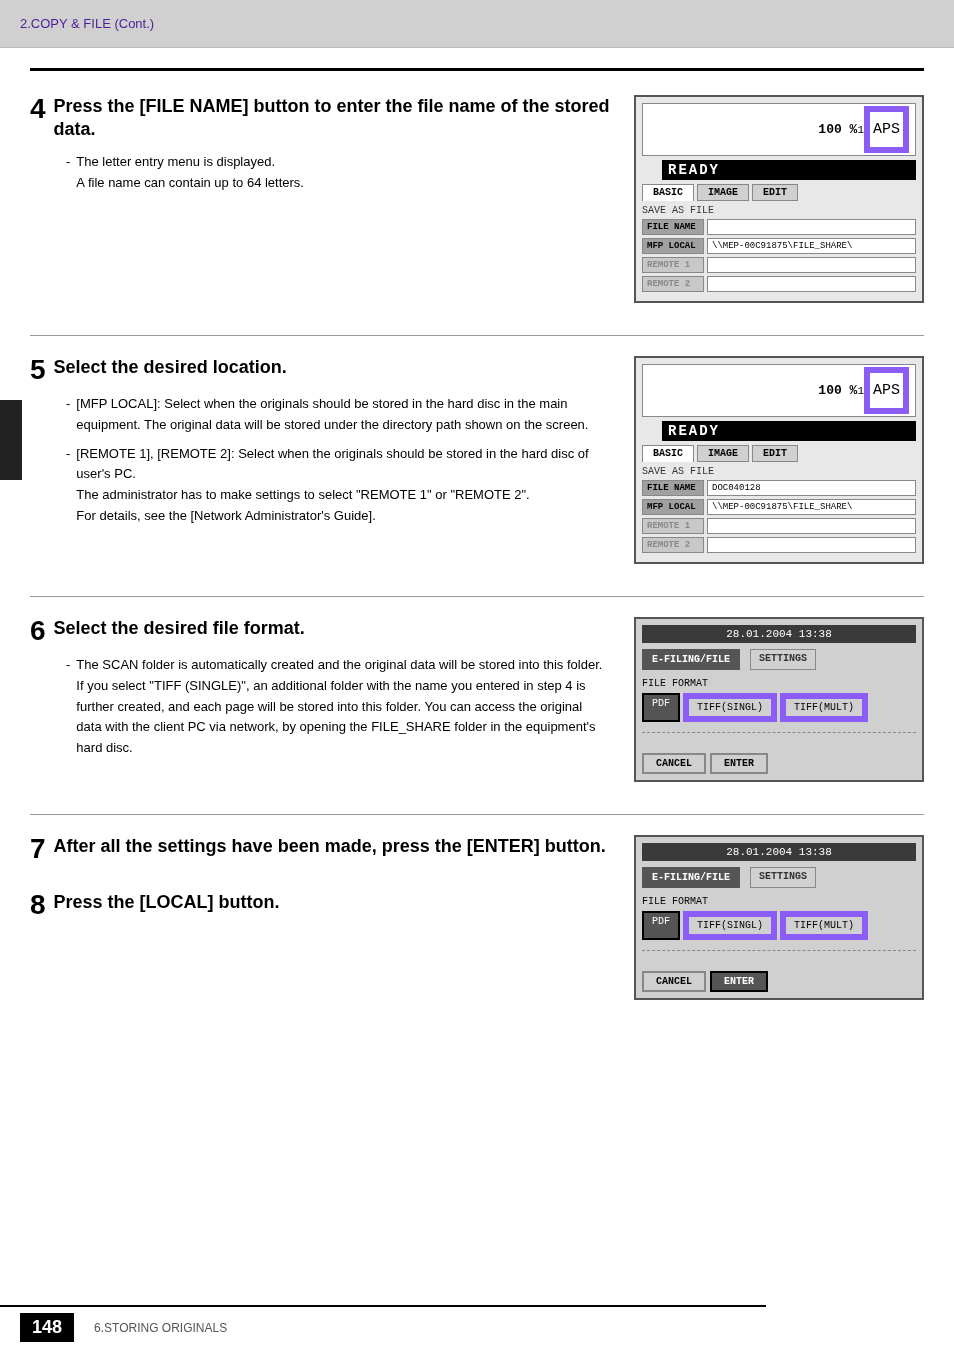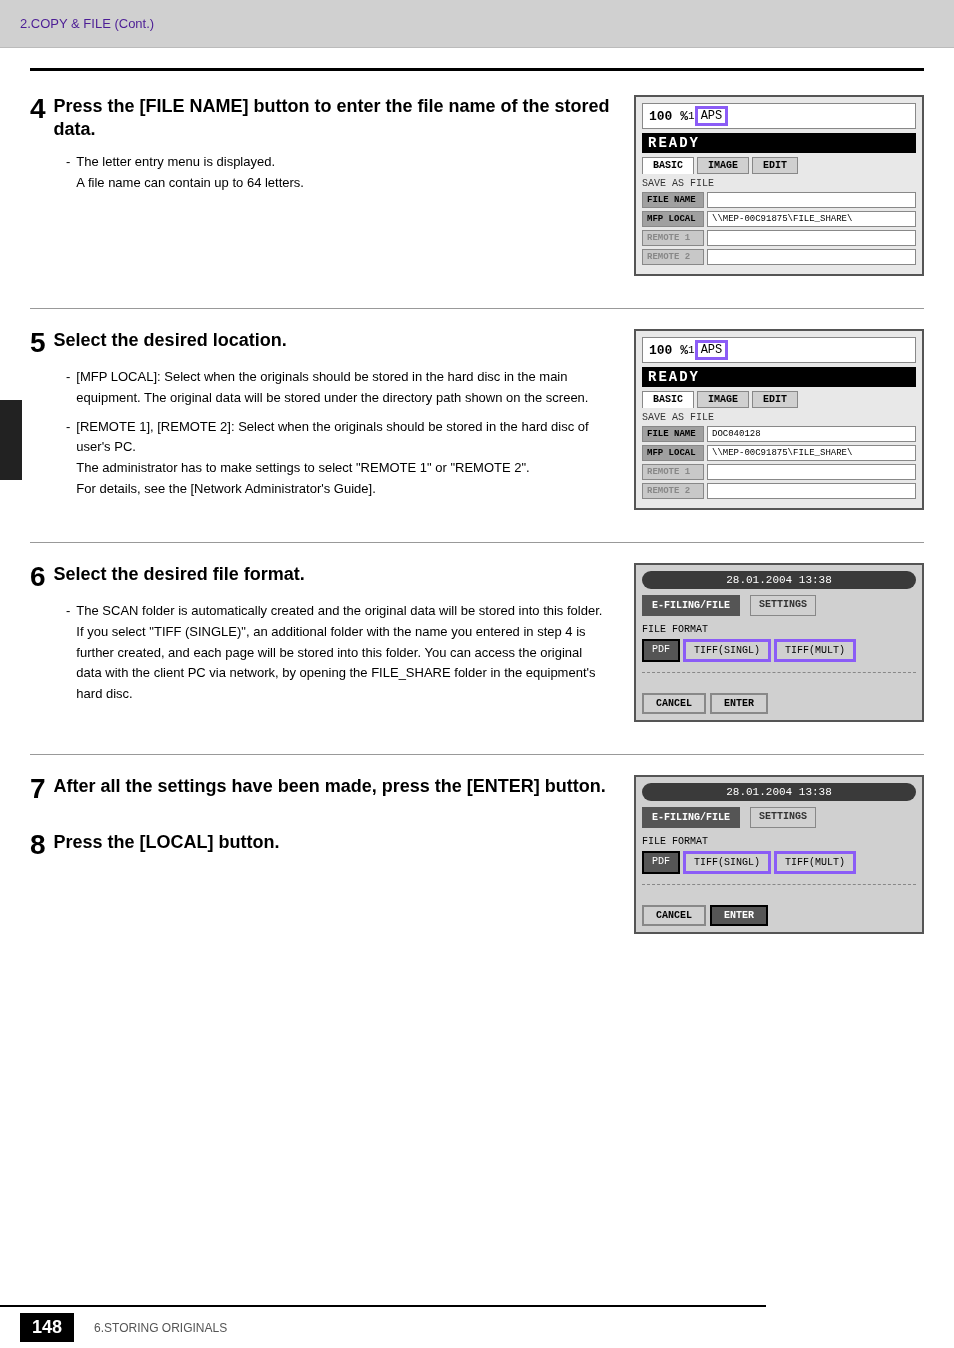--- a/index.html
+++ b/index.html
@@ -101,46 +101,47 @@
       background: #e8e8e8;
       padding: 6px;
       font-family: 'Courier New', monospace;
       font-size: 11px;
     }
 
     
     .screen-top-bar {
       display: flex;
       align-items: center;
-      justify-content: flex-start;
+      justify-content: flex-end;
       background: #fff;
       border: 1px solid #888;
       padding: 2px 6px;
       margin-bottom: 4px;
     }
 
     .screen-top-bar .percent {
       font-weight: bold;
       font-size: 13px;
     }
 
     .screen-top-bar .aps-badge {
-      font-size: 12px;
-      border: 3px solid #8b5cf6;
-      padding: 0 3px;
+      font-size: 15px;
+      border: 6px solid #8b5cf6;
+      padding: 9px 3px;
     }
 
     .screen-ready {
       background: #000;
       color: #fff;
       font-size: 14px;
       font-weight: bold;
       padding: 2px 6px;
       margin-bottom: 4px;
       letter-spacing: 2px;
+      margin-left: 20px;
     }
 
     
     .screen-tabs {
       display: flex;
       gap: 3px;
       margin-bottom: 4px;
     }
 
     .screen-tab {
@@ -194,21 +195,20 @@
     }
 
     
     .screen-datetime {
       background: #3a3a3a;
       color: #fff;
       text-align: center;
       font-size: 11px;
       padding: 3px;
       margin-bottom: 6px;
-      border-radius: 9px;
     }
 
     .screen-efiling-tabs {
       display: flex;
       gap: 10px;
       margin-bottom: 8px;
     }
 
     .screen-efiling-tab {
       border: 2px solid #555;
@@ -230,21 +230,21 @@
       margin-bottom: 4px;
     }
 
     .screen-format-btns {
       display: flex;
       gap: 3px;
       margin-bottom: 10px;
     }
 
     .screen-format-btn {
-      border: 3px solid #8b5cf6;
+      border: 6px solid #8b5cf6;
       background: #d0d0d0;
       font-size: 10px;
       padding: 3px 8px;
     }
 
     .screen-format-btn.active {
       background: #555;
       color: #fff;
       border: 2px solid #000;
     }

